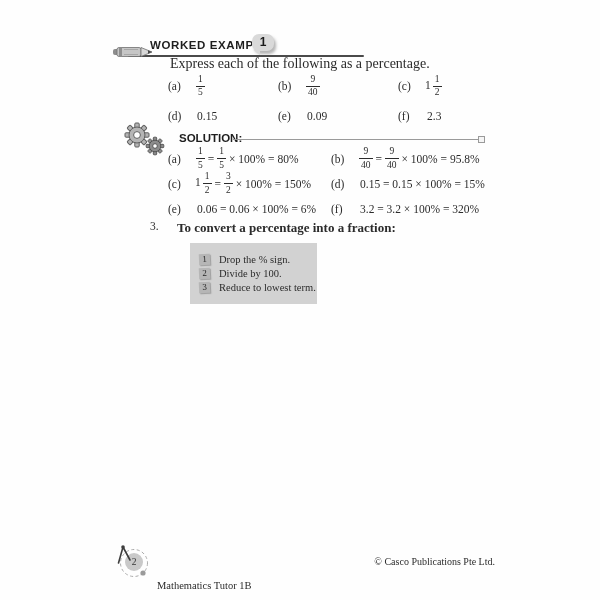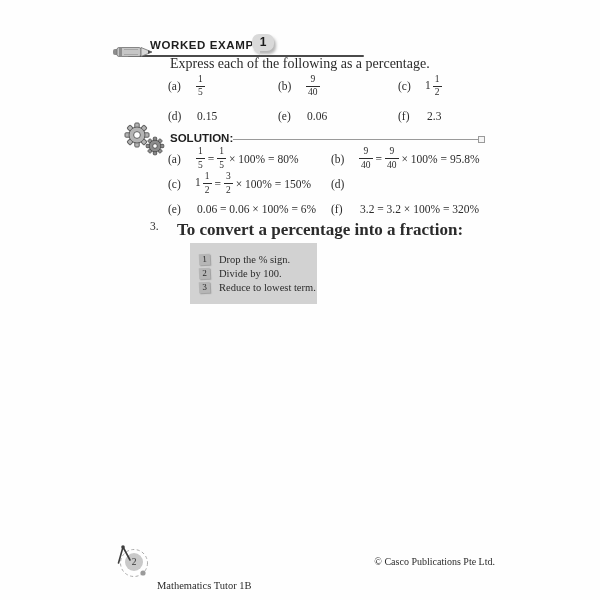--- a/index.html
+++ b/index.html
@@ -44,41 +44,41 @@
   
   .frac{display:inline-block;vertical-align:middle;text-align:center;line-height:1;margin:0 1px;}
   .frac .fn{display:block;font-size:9.5px;padding:0 2px 1.5px;}
   .frac .fd{display:block;font-size:9.5px;border-top:1px solid #2b2b2b;padding:1.5px 2px 0;}
   .mixed-whole{margin-right:1px;}
 
   
   .sol-header{position:absolute;left:120px;top:120px;width:370px;height:38px;}
   .gears{position:absolute;left:0;top:0;}
   .sol-title{
-    position:absolute;left:50px;top:12px;
+    position:absolute;left:59px;top:12px;
     font-family:"Liberation Sans", sans-serif;font-weight:bold;font-size:11.5px;color:#1e1e1e;text-align:right;
   }
   .sol-line{position:absolute;left:113px;top:19px;width:245px;height:1px;background:#9a9a9a;}
   .sol-line-end{
     position:absolute;left:358px;top:16px;width:5px;height:5px;
     border:1px solid #9a9a9a;background:#f5f5f5;
   }
   .sol-grid{
     position:absolute;left:168px;top:146px;width:322px;
     display:grid;grid-template-columns:163px 1fr;grid-auto-rows:25px;
     align-items:center;font-size:11.5px;
   }
   .srow{display:flex;align-items:center;white-space:nowrap;}
   .srow .qlabel{flex:0 0 27px;}
   .srow .tok{margin:0 2px;}
   .srow .tok:first-of-type{margin-left:0;}
 
   
   .note-number{position:absolute;left:150px;top:220px;font-size:11.5px;}
-  .note-heading{position:absolute;left:177px;top:220px;font-weight:bold;font-size:17px;}
+  .note-heading{position:absolute;left:177px;top:220px;font-weight:bold;font-size:13px;}
   .steps-box{
     position:absolute;left:190px;top:243px;width:127px;
     background:#d2d2d2;padding:8px 0 8px 9px;box-sizing:border-box;
   }
   .step{display:flex;align-items:center;margin:3px 0;font-size:10.5px;}
   .step-num{
     flex:0 0 11px;height:11px;margin-right:9px;
     background:#b6b6b6;color:#222;
     font-family:"Liberation Serif", serif;font-size:9px;line-height:11px;text-align:center;
     transform:rotate(-3deg);box-shadow:1px 1px 1px rgba(110,110,110,0.5);
@@ -132,21 +132,21 @@
       <div class="srow ">
         <span class="qlabel">(c)</span>
         <span><span class="mixed-whole">1</span><span class="frac"><span class="fn">1</span><span class="fd">2</span></span></span>
       </div>
       <div class="srow row2">
         <span class="qlabel">(d)</span>
         <span class="tok">0.15</span>
       </div>
       <div class="srow row2">
         <span class="qlabel">(e)</span>
-        <span class="tok">0.06</span>
+        <span class="tok">0.09</span>
       </div>
       <div class="srow row2">
         <span class="qlabel">(f)</span>
         <span class="tok">2.3</span>
       </div>
     </div>
 
   <div class="sol-header">
     <svg class="gears" width="48" height="38" viewBox="0 0 48 38">
       <g transform="translate(17,15)" fill="#b5b5b5" stroke="#5f5f5f" stroke-width="1">
@@ -215,20 +215,21 @@
         <span><span class="mixed-whole">1</span><span class="frac"><span class="fn">1</span><span class="fd">2</span></span></span>
         <span class="tok">=</span>
         <span class="frac">
           <span class="fn">3</span>
           <span class="fd">2</span>
         </span>
         <span class="tok">× 100% = 150%</span>
       </div>
       <div class="srow ">
         <span class="qlabel">(d)</span>
+        <span class="tok">0.15 = 0.15 × 100% = 15%</span>
       </div>
       <div class="srow ">
         <span class="qlabel">(e)</span>
         <span class="tok">0.06 = 0.06 × 100% = 6%</span>
       </div>
       <div class="srow ">
         <span class="qlabel">(f)</span>
         <span class="tok">3.2 = 3.2 × 100% = 320%</span>
       </div>
     </div>

